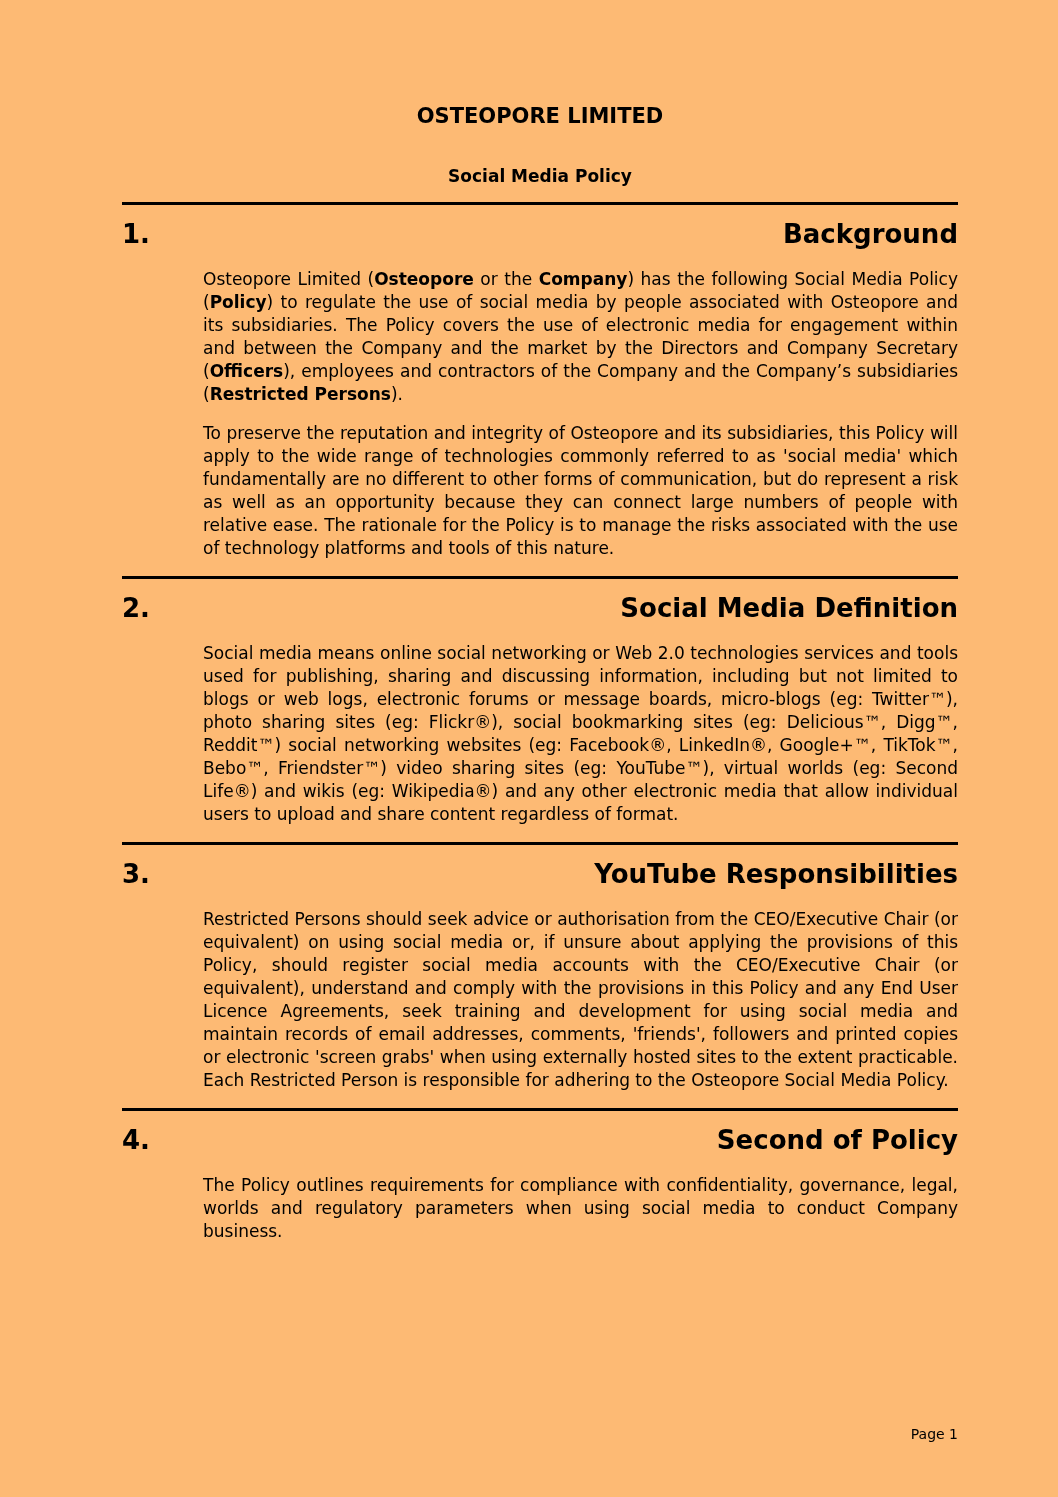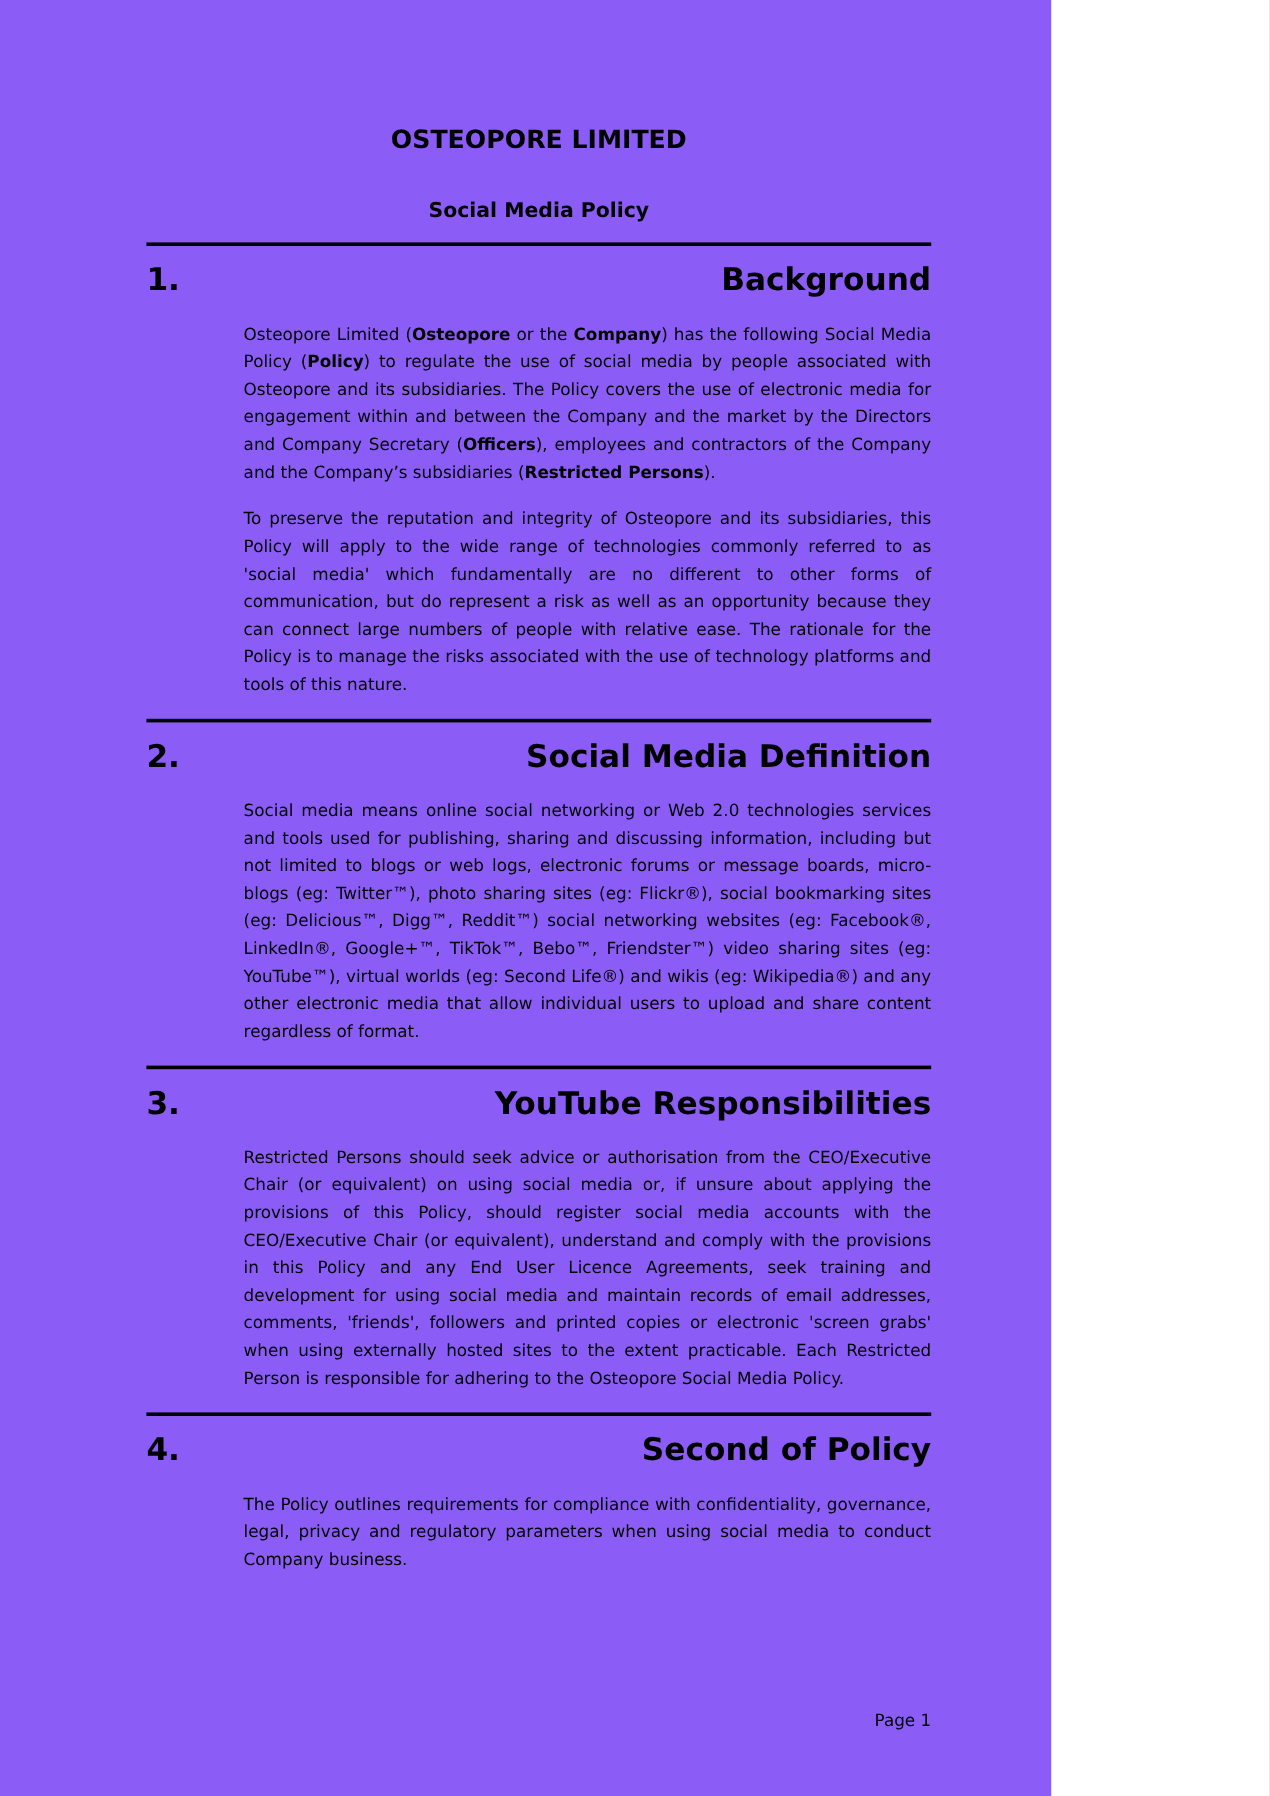--- a/index.html
+++ b/index.html
@@ -1,19 +1,19 @@
 <!DOCTYPE html>
 <html><head>
 <meta charset="utf-8">
 <style>
   html, body { margin: 0; padding: 0; background: #ffffff; }
   .page {
-    width: 876px;
+    width: 1058px;
     height: 1497px;
-    background: #8b5cf6;
+    background: #fdba74;
     color: #000000;
     font-family: "DejaVu Sans", sans-serif;
     position: relative;
     overflow: hidden;
     box-sizing: border-box;
   }
   .content {
     padding: 100px 100px 0 122px; 
   }
   .doc-title {
@@ -38,21 +38,21 @@
     align-items: baseline;
     margin-top: 11px;
     font-weight: bold;
     font-size: 26px;
     line-height: 36px;
   }
   .sec-num { width: 81px; flex: none; }
   .sec-title { flex: 1; text-align: right; }
   p.body {
     margin: 16px 0 0 81px;
-    font-size: 14px;
+    font-size: 17px;
     line-height: 23px;
     text-align: justify;
     text-justify: inter-word;
   }
   p.body b { font-weight: bold; }
   .footer {
     position: absolute;
     right: 100px;
     bottom: 55px;
     font-size: 14px;
@@ -97,21 +97,21 @@
       </div>
       <p class="body">Restricted Persons should seek advice or authorisation from the CEO/Executive Chair (or equivalent) on using social media or, if unsure about applying the provisions of this Policy, should register social media accounts with the CEO/Executive Chair (or equivalent), understand and comply with the provisions in this Policy and any End User Licence Agreements, seek training and development for using social media and maintain records of email addresses, comments, 'friends', followers and printed copies or electronic 'screen grabs' when using externally hosted sites to the extent practicable. Each Restricted Person is responsible for adhering to the Osteopore Social Media Policy.</p>
     </div>
 
     <div>
       <div class="rule"></div>
       <div class="sec-head">
         <span class="sec-num">4.</span>
         <span class="sec-title">Second of Policy</span>
       </div>
-      <p class="body">The Policy outlines requirements for compliance with confidentiality, governance, legal, privacy and regulatory parameters when using social media to conduct Company business.</p>
+      <p class="body">The Policy outlines requirements for compliance with confidentiality, governance, legal, worlds and regulatory parameters when using social media to conduct Company business.</p>
     </div>
 
   </div>
 
   <div class="footer">
     <span>Page 1</span>
   </div>
 </div>
 
 </body></html>

